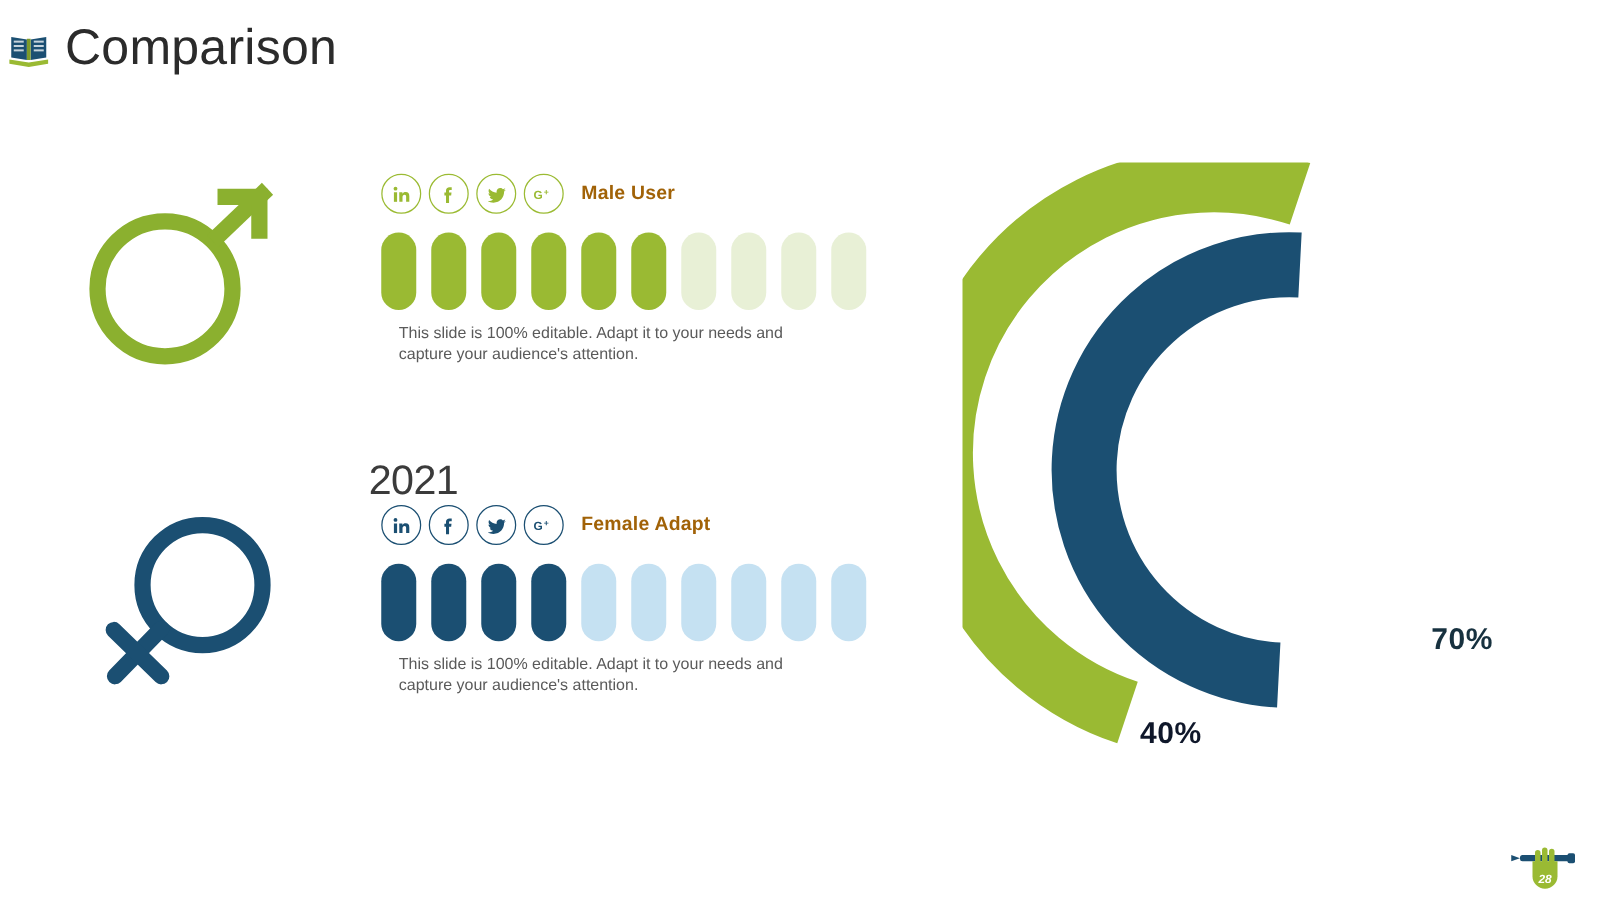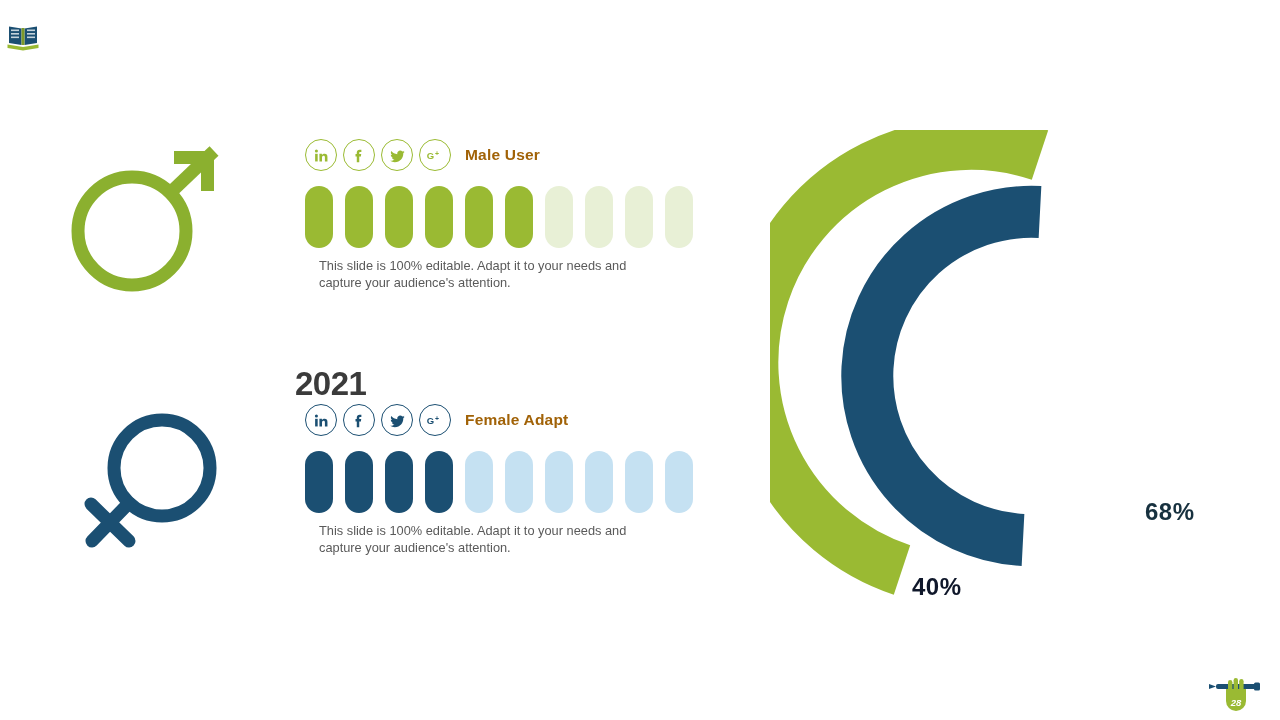--- a/index.html
+++ b/index.html
@@ -87,21 +87,21 @@
     line-height:1.32;
     color:#5a5a5a;
     width:350px;
   }
 
   
   #year-label {
     position:absolute;
     left:295px; top:367px;
     font-size:33px;
-    font-weight:bold;
+    font-weight:normal;
     color:#3b3b3b;
     letter-spacing:-0.5px;
     line-height:1;
   }
 
   
   #donut-chart {
     position:absolute;
     left:770px; top:130px;
     width:330px; height:470px;
@@ -134,20 +134,21 @@
       <rect x="15.5" y="10" width="3" height="17" fill="#7d9a2a"></rect>
       <path d="M1.5 26.5 L17 29 L32.5 26.5 L32.5 30 L17 32.5 L1.5 30 Z" fill="#9aba33"></path>
       <rect x="5" y="11.5" width="8" height="1.6" fill="#ffffff" opacity="0.75"></rect>
       <rect x="5" y="15" width="8" height="1.6" fill="#ffffff" opacity="0.75"></rect>
       <rect x="5" y="18.5" width="8" height="1.6" fill="#ffffff" opacity="0.75"></rect>
       <rect x="21" y="11.5" width="8" height="1.6" fill="#ffffff" opacity="0.75"></rect>
       <rect x="21" y="15" width="8" height="1.6" fill="#ffffff" opacity="0.75"></rect>
       <rect x="21" y="18.5" width="8" height="1.6" fill="#ffffff" opacity="0.75"></rect>
     </svg>
   </span>
+  <h1 id="slide-title">Comparison</h1>
 </div>
 
 <div class="gender-symbol" id="male-symbol">
   <svg viewBox="0 0 170 160" width="170" height="160">
     <g fill="none" stroke="#8bb02f" stroke-width="13" stroke-linecap="butt">
       <circle cx="70" cy="93" r="54"></circle>
       <line x1="108" y1="55" x2="152" y2="13"></line>
     </g>
     <path d="M112 13 L152 13 L152 53 L139 53 L139 26 L112 26 Z" fill="#8bb02f"></path>
   </svg>
@@ -259,21 +260,21 @@
   <svg viewBox="0 0 330 470" width="330" height="470">
 
     <path d="M 270 25
              A 150 150 0 1 0 132 440" fill="none" stroke="#9aba33" stroke-width="52" stroke-linecap="butt"></path>
 
     <path d="M 270 82
              A 107 107 0 1 0 253 410" fill="none" stroke="#1b4f72" stroke-width="52" stroke-linecap="butt"></path>
   </svg>
 </div>
 <span class="donut-pct" id="pct-green">40%</span>
-<span class="donut-pct" id="pct-blue">68%</span>
+<span class="donut-pct" id="pct-blue">70%</span>
 
 <div id="footer-logo">
   <svg viewBox="0 0 62 46" width="62" height="46">
 
     <rect x="10" y="16" width="42" height="5" rx="2" fill="#1b4f72"></rect>
     <path d="M10 18.5 L3 16 L3 21 Z" fill="#1b4f72"></path>
     <rect x="48" y="14.5" width="6" height="8" rx="1.5" fill="#1b4f72"></rect>
 
     <g fill="#9aba33">
       <rect x="22" y="12" width="4.4" height="11" rx="2.2"></rect>

